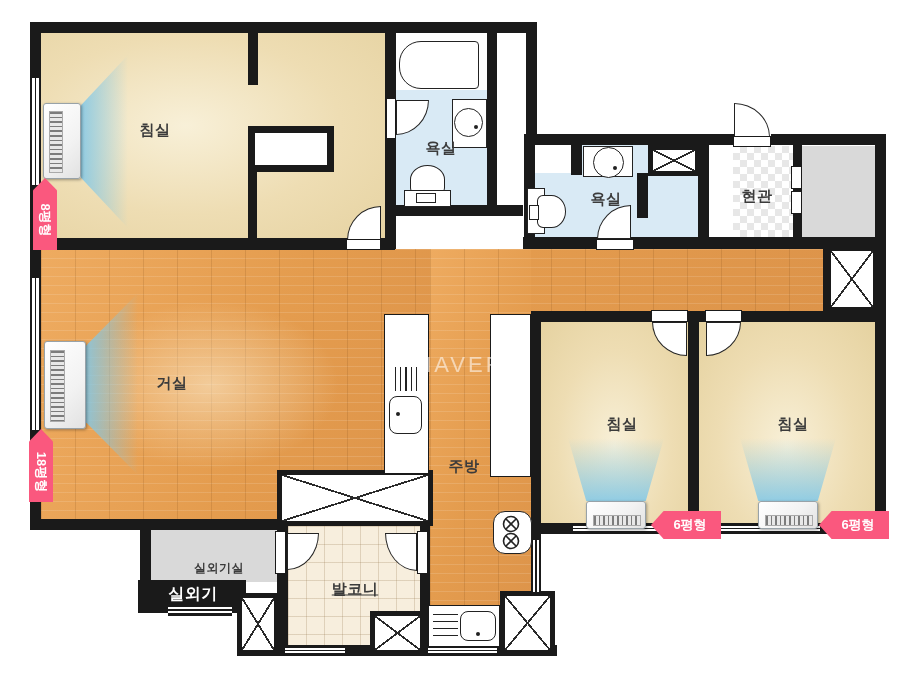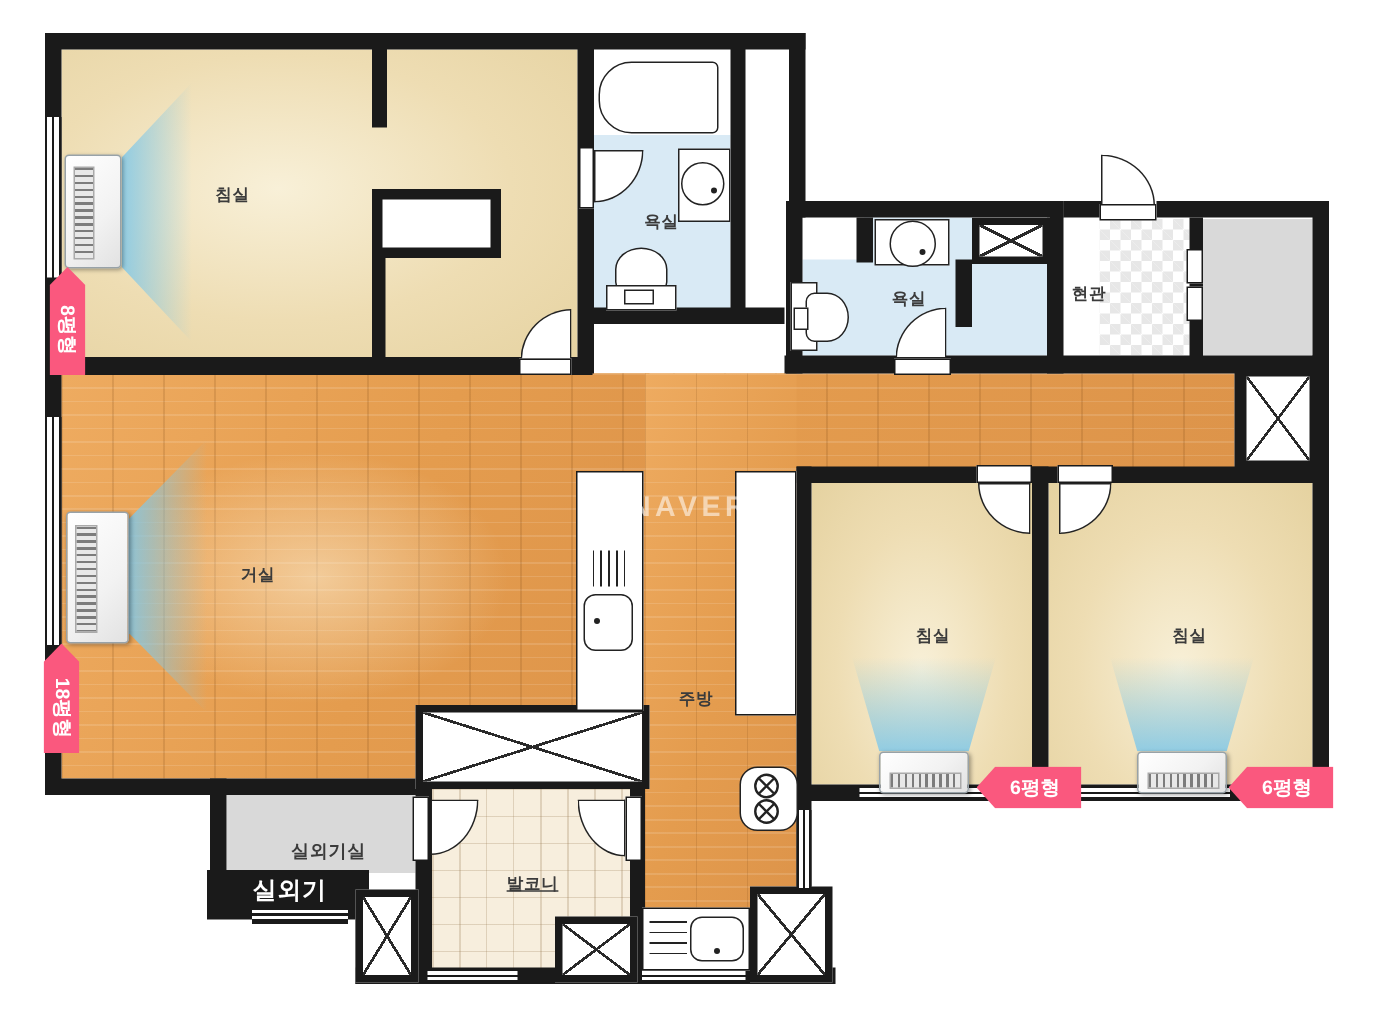--- a/index.html
+++ b/index.html
@@ -31,40 +31,40 @@
   .win-h{background:linear-gradient(180deg,#1a1a1a 0 1.6px,#fff 1.6px calc(50% - 0.8px),#1a1a1a calc(50% - 0.8px) calc(50% + 0.8px),#fff calc(50% + 0.8px) calc(100% - 1.6px),#1a1a1a calc(100% - 1.6px) 100%);}
   .win-v{background:linear-gradient(90deg,#1a1a1a 0 1.6px,#fff 1.6px calc(50% - 0.8px),#1a1a1a calc(50% - 0.8px) calc(50% + 0.8px),#fff calc(50% + 0.8px) calc(100% - 1.6px),#1a1a1a calc(100% - 1.6px) 100%);}
   .louver{background:linear-gradient(180deg,#1a1a1a 0 2px,#fff 2px 4px,#1a1a1a 4px 6px,#fff 6px 8px,#1a1a1a 8px 100%);}
   .leaf{background:#fff;border:1.6px solid #1a1a1a;}
   .arc{background:#fff;border:1.4px solid #222;}
   .arc-br{border-radius:0 0 100% 0;}
   .arc-bl{border-radius:0 0 0 100%;}
   .arc-tl{border-radius:100% 0 0 0;}
   .arc-tr{border-radius:0 100% 0 0;}
   .fix{background:#fff;border:1.8px solid #222;}
-  .label{color:#3b3b3b;font-weight:bold;font-size:11px;white-space:nowrap;transform:translate(-50%,-50%);letter-spacing:0.5px;}
+  .label{color:#3b3b3b;font-weight:bold;font-size:15px;white-space:nowrap;transform:translate(-50%,-50%);letter-spacing:0.5px;}
   .label-sm{font-size:12px;}
   .label-inv{color:#fff;font-size:16px;}
   .badge{background:#fa587e;color:#fff;font-weight:bold;font-size:13px;
          display:flex;align-items:center;justify-content:center;}
   .badge-up{clip-path:polygon(50% 0,100% 17%,100% 100%,0 100%,0 17%);}
   .badge-left{clip-path:polygon(0 50%,18% 0,100% 0,100% 100%,18% 100%);padding-left:8px;}
   .vtext{transform:rotate(90deg);white-space:nowrap;}
   .ac{background:linear-gradient(135deg,#ffffff 0%,#f2f2f2 60%,#e2e2e2 100%);
       border:1px solid #98a2a8;border-radius:3px;box-shadow:1px 1px 3px rgba(0,0,0,0.35);}
   .grille-h{background:repeating-linear-gradient(180deg,#7c7c7c 0 1.6px,#e8e8e8 1.6px 4.6px);border:1px solid #aaa;}
   .grille-v{background:repeating-linear-gradient(90deg,#7c7c7c 0 1.6px,#e8e8e8 1.6px 4.6px);border:1px solid #aaa;}
   .cone-r{background:linear-gradient(90deg,rgba(128,200,233,0.85),rgba(128,200,233,0));
           clip-path:polygon(0 29%,100% 0,100% 100%,0 71%);}
   .cone-u{background:linear-gradient(0deg,rgba(128,200,233,0.85),rgba(128,200,233,0));
           clip-path:polygon(19% 100%,0 0,100% 0,81% 100%);}
   .lines-v{background:repeating-linear-gradient(90deg,#222 0 1.2px,transparent 1.2px 5.2px);}
   .lines-h{background:repeating-linear-gradient(180deg,#222 0 1.2px,transparent 1.2px 7px);}
   .dot{background:#222;border-radius:50%;width:4px;height:4px;}
-  .watermark{color:rgba(255,255,255,0.55);font-weight:bold;font-size:19px;letter-spacing:3px;transform:translate(-50%,-50%);}
+  .watermark{color:rgba(255,255,255,0.55);font-weight:normal;font-size:22px;letter-spacing:3px;transform:translate(-50%,-50%);margin-top:26px;}
 </style>
 </head>
 <body>
 
 <div id="plan">
 
   <div class="room-tan" style="left:41px;top:33px;width:344px;height:206px;"></div>
   <div style="left:395px;top:33px;width:92px;height:57px;background:#fff;"></div>
   <div class="room-blue" style="left:395px;top:90px;width:92px;height:117px;"></div>
   <div class="room-blue" style="left:576px;top:145px;width:72px;height:30px;"></div>
@@ -214,21 +214,21 @@
   <div class="badge badge-left" style="left:651px;top:511px;width:70px;height:28px;">
     <span style="position:relative;">6평형</span>
   </div>
   <div class="badge badge-left" style="left:819px;top:511px;width:70px;height:28px;">
     <span style="position:relative;">6평형</span>
   </div>
 
   <div class="label" style="left:155px;top:130px;">침실</div>
   <div class="label" style="left:441px;top:148px;">욕실</div>
   <div class="label" style="left:606px;top:199px;">욕실</div>
-  <div class="label" style="left:726px;top:196px;">현관</div>
+  <div class="label" style="left:757px;top:196px;">현관</div>
   <div class="label" style="left:172px;top:383px;">거실</div>
   <div class="label" style="left:464px;top:466px;">주방</div>
   <div class="label" style="left:622px;top:424px;">침실</div>
   <div class="label" style="left:793px;top:424px;">침실</div>
   <div class="label" style="left:355px;top:589px;text-decoration:underline;">발코니</div>
   <div class="label label-sm" style="left:219px;top:568px;">실외기실</div>
   <div class="label label-inv" style="left:193px;top:594px;">실외기</div>
 
   <div class="watermark" style="left:460px;top:339px;">NAVER</div>
 

